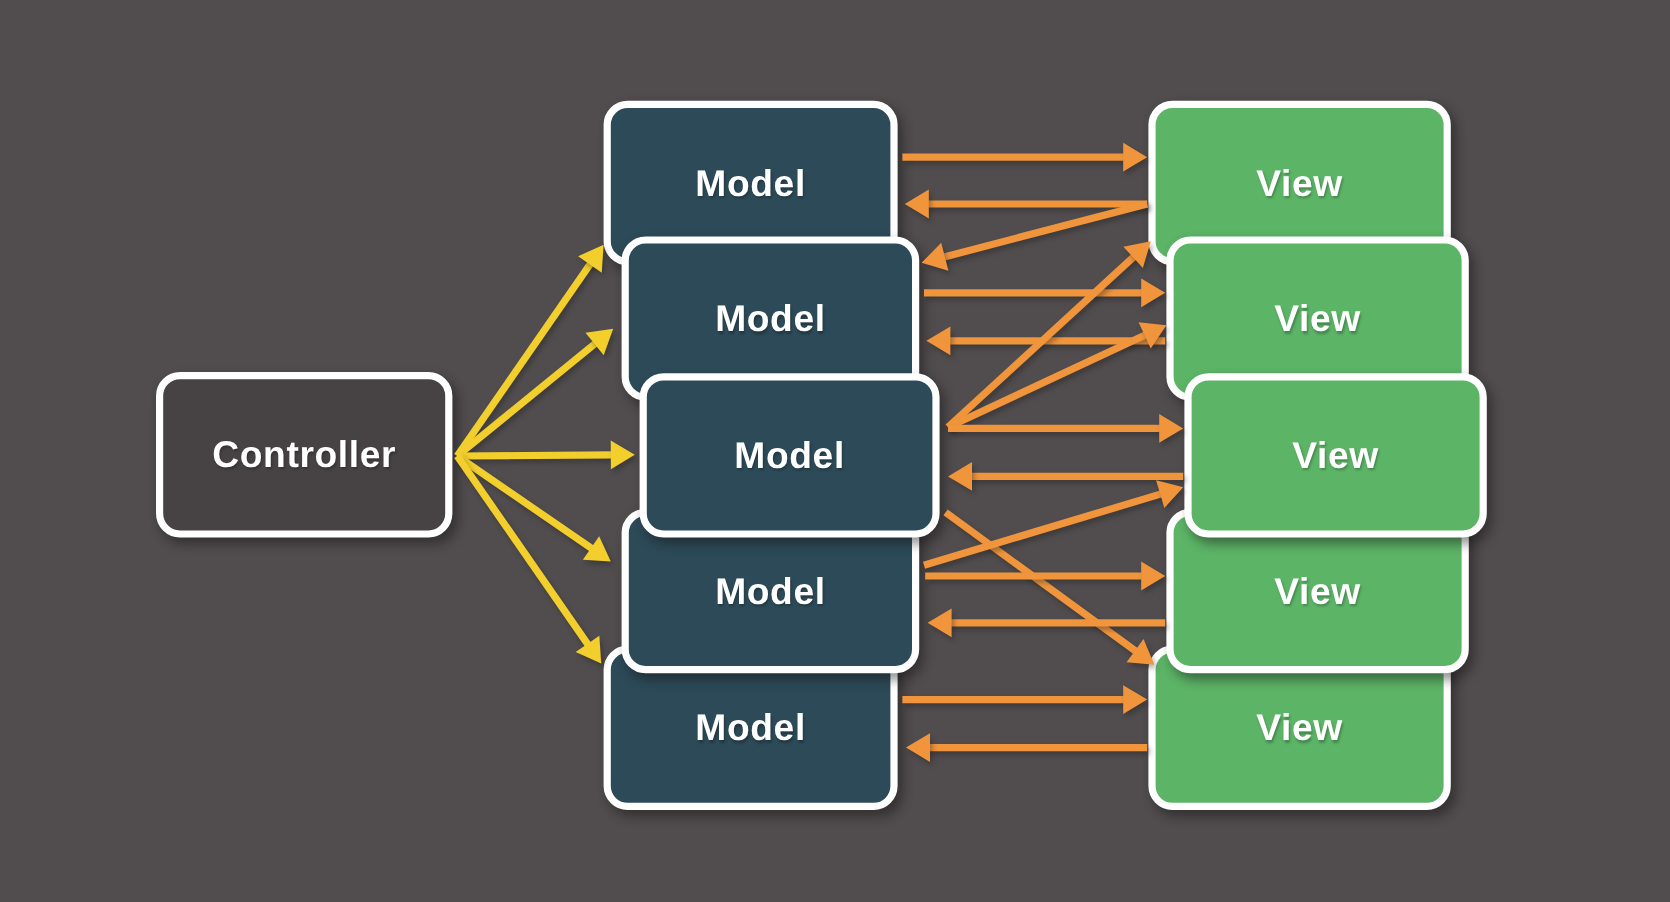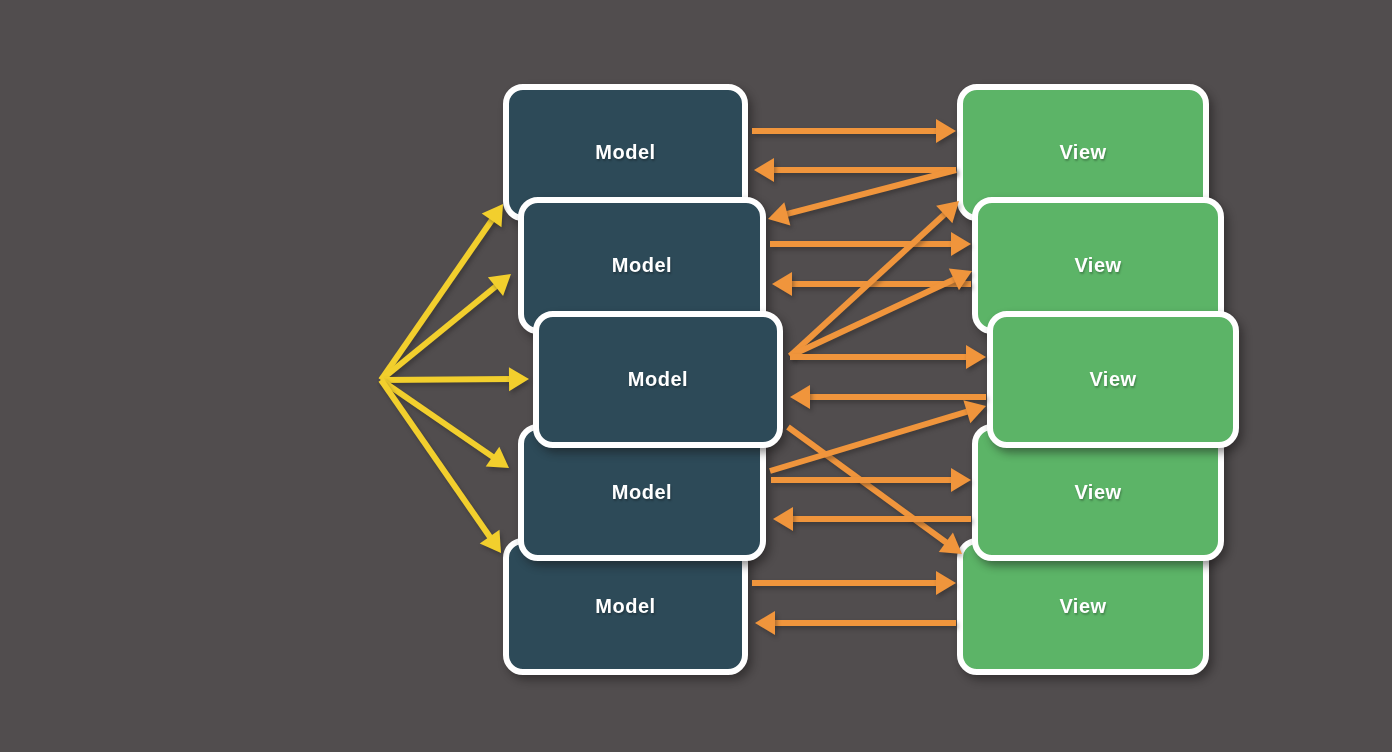--- a/index.html
+++ b/index.html
@@ -12,40 +12,43 @@
   .node{
     position:absolute;
     box-sizing:border-box;
     border:6px solid #ffffff;
     border-radius:20px;
     display:flex;align-items:center;justify-content:center;
     box-shadow:4px 5px 9px rgba(20,18,18,0.45);
   }
   .node .lbl{
     color:#ffffff;
-    font-size:20px;
+    font-size:31px;
     font-weight:700;
     letter-spacing:0.5px;
     text-shadow:1px 2px 2px rgba(0,0,0,0.25);
     user-select:none;
   }
   #arrows{
     position:absolute;left:0;top:0;
     z-index:10;
     pointer-events:none;
   }
   #arrows line, #arrows polygon{
     filter:drop-shadow(2px 3px 2px rgba(25,23,23,0.35));
   }
 </style>
 </head>
 <body>
 
 <div id="canvas" style="background: rgb(81, 77, 78); width: 1392px; height: 752px;">
 
+  <div class="node" style="left: 130px; top: 310px; width: 247px; height: 138px; z-index: 2; background: rgb(71, 66, 67); border-color: rgb(255, 255, 255);">
+    <span class="lbl" style="color: rgb(255, 255, 255);">Controller</span>
+  </div>
 
   <div class="node" style="left: 503px; top: 84px; width: 245px; height: 137px; z-index: 1; background: rgb(45, 74, 88); border-color: rgb(255, 255, 255);">
     <span class="lbl" style="color: rgb(255, 255, 255);">Model</span>
   </div>
   <div class="node" style="left: 518px; top: 197px; width: 248px; height: 137px; z-index: 2; background: rgb(45, 74, 88); border-color: rgb(255, 255, 255);">
     <span class="lbl" style="color: rgb(255, 255, 255);">Model</span>
   </div>
   <div class="node" style="left: 533px; top: 311px; width: 250px; height: 137px; z-index: 3; background: rgb(45, 74, 88); border-color: rgb(255, 255, 255);">
     <span class="lbl" style="color: rgb(255, 255, 255);">Model</span>
   </div>

